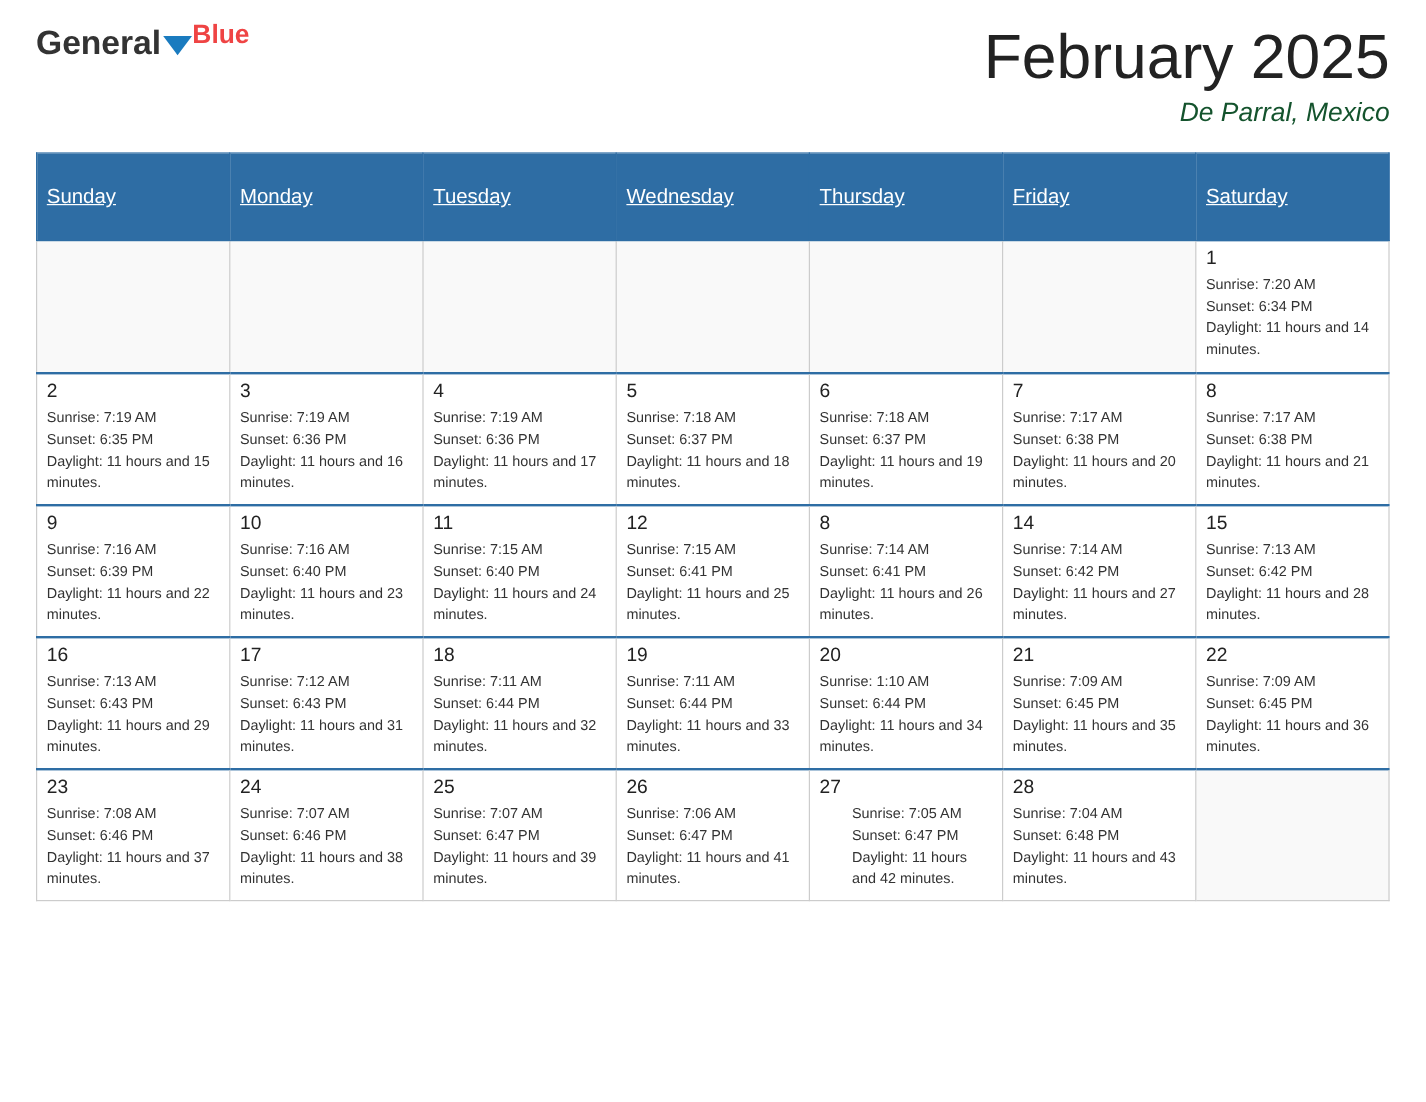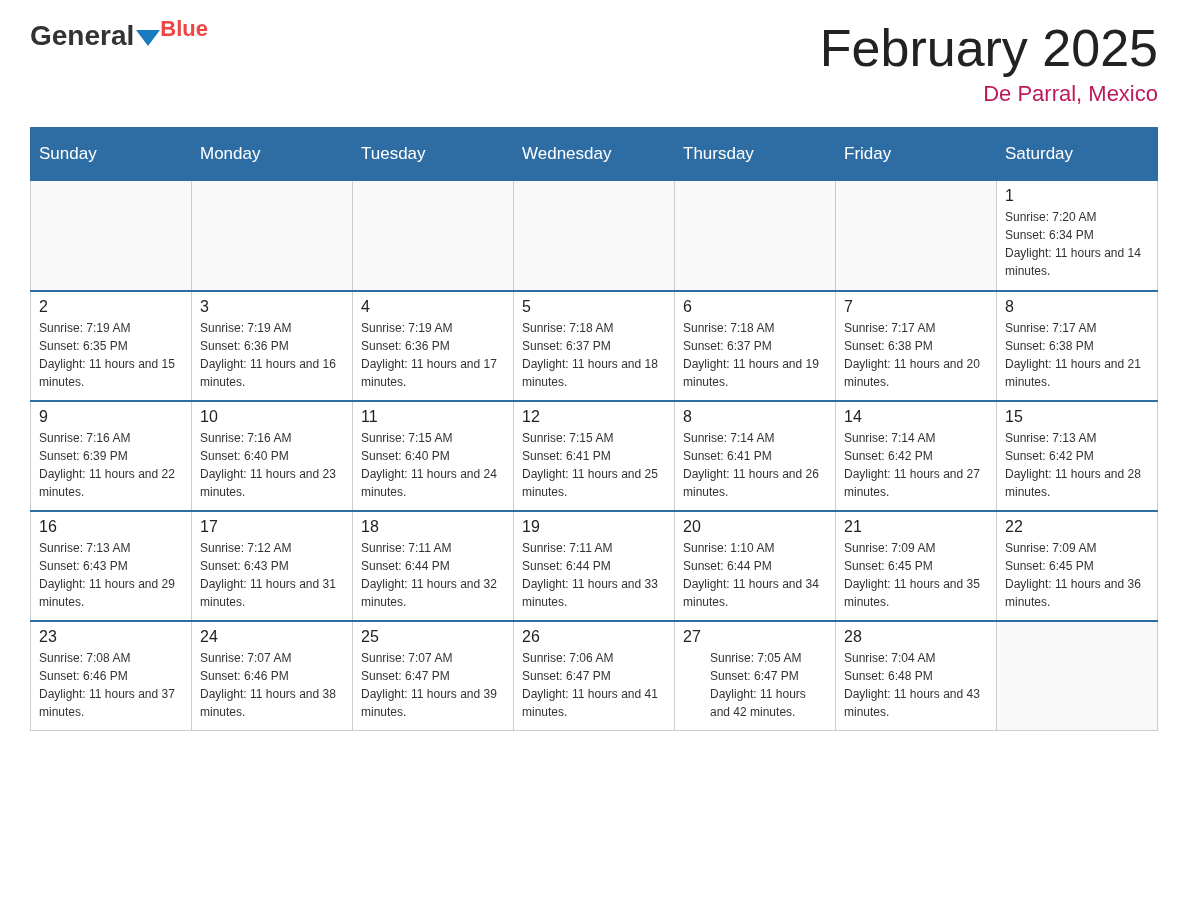--- a/index.html
+++ b/index.html
@@ -48,36 +48,38 @@
       text-align: right;
     }
     .month-title {
       font-size: 52px;
       font-weight: normal;
       color: #222;
       line-height: 1.1;
     }
     .location {
       font-size: 22px;
-      color: #be185d;
+      color: #14532d;
       margin-top: 4px;
+      font-style: italic;
     }
     .calendar-table {
       width: 100%;
       border-collapse: collapse;
       table-layout: fixed;
     }
     .calendar-table thead tr th {
       background-color: #2e6da4;
       color: #fff;
       font-size: 17px;
       font-weight: normal;
-      padding: 16px 8px;
+      padding: 26px 8px;
       text-align: left;
       border: 1px solid #2e6da4;
+      text-decoration: underline;
     }
     .calendar-table tbody tr td {
       border: 1px solid #ccc;
       vertical-align: top;
       padding: 6px 8px;
       min-height: 110px;
       height: 110px;
       font-size: 12.5px;
       color: #333;
     }

